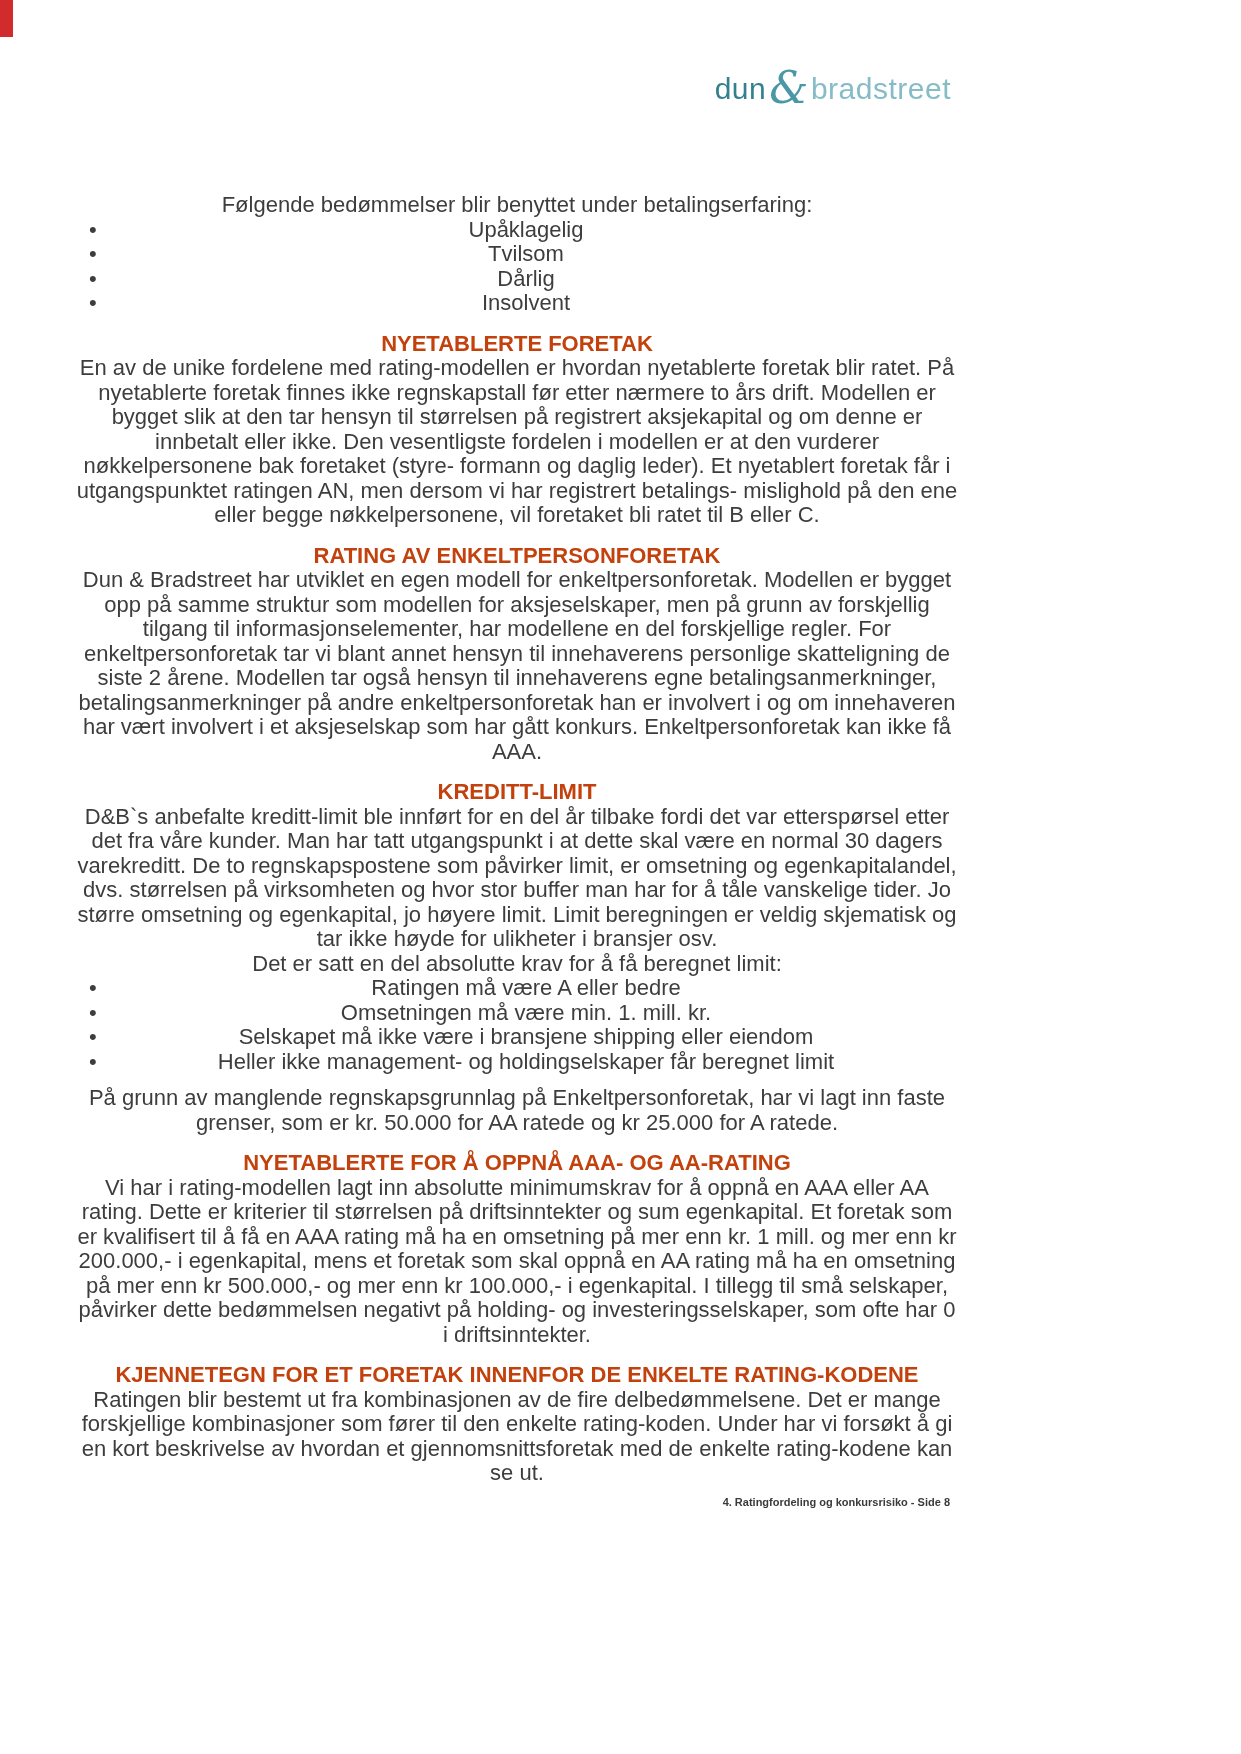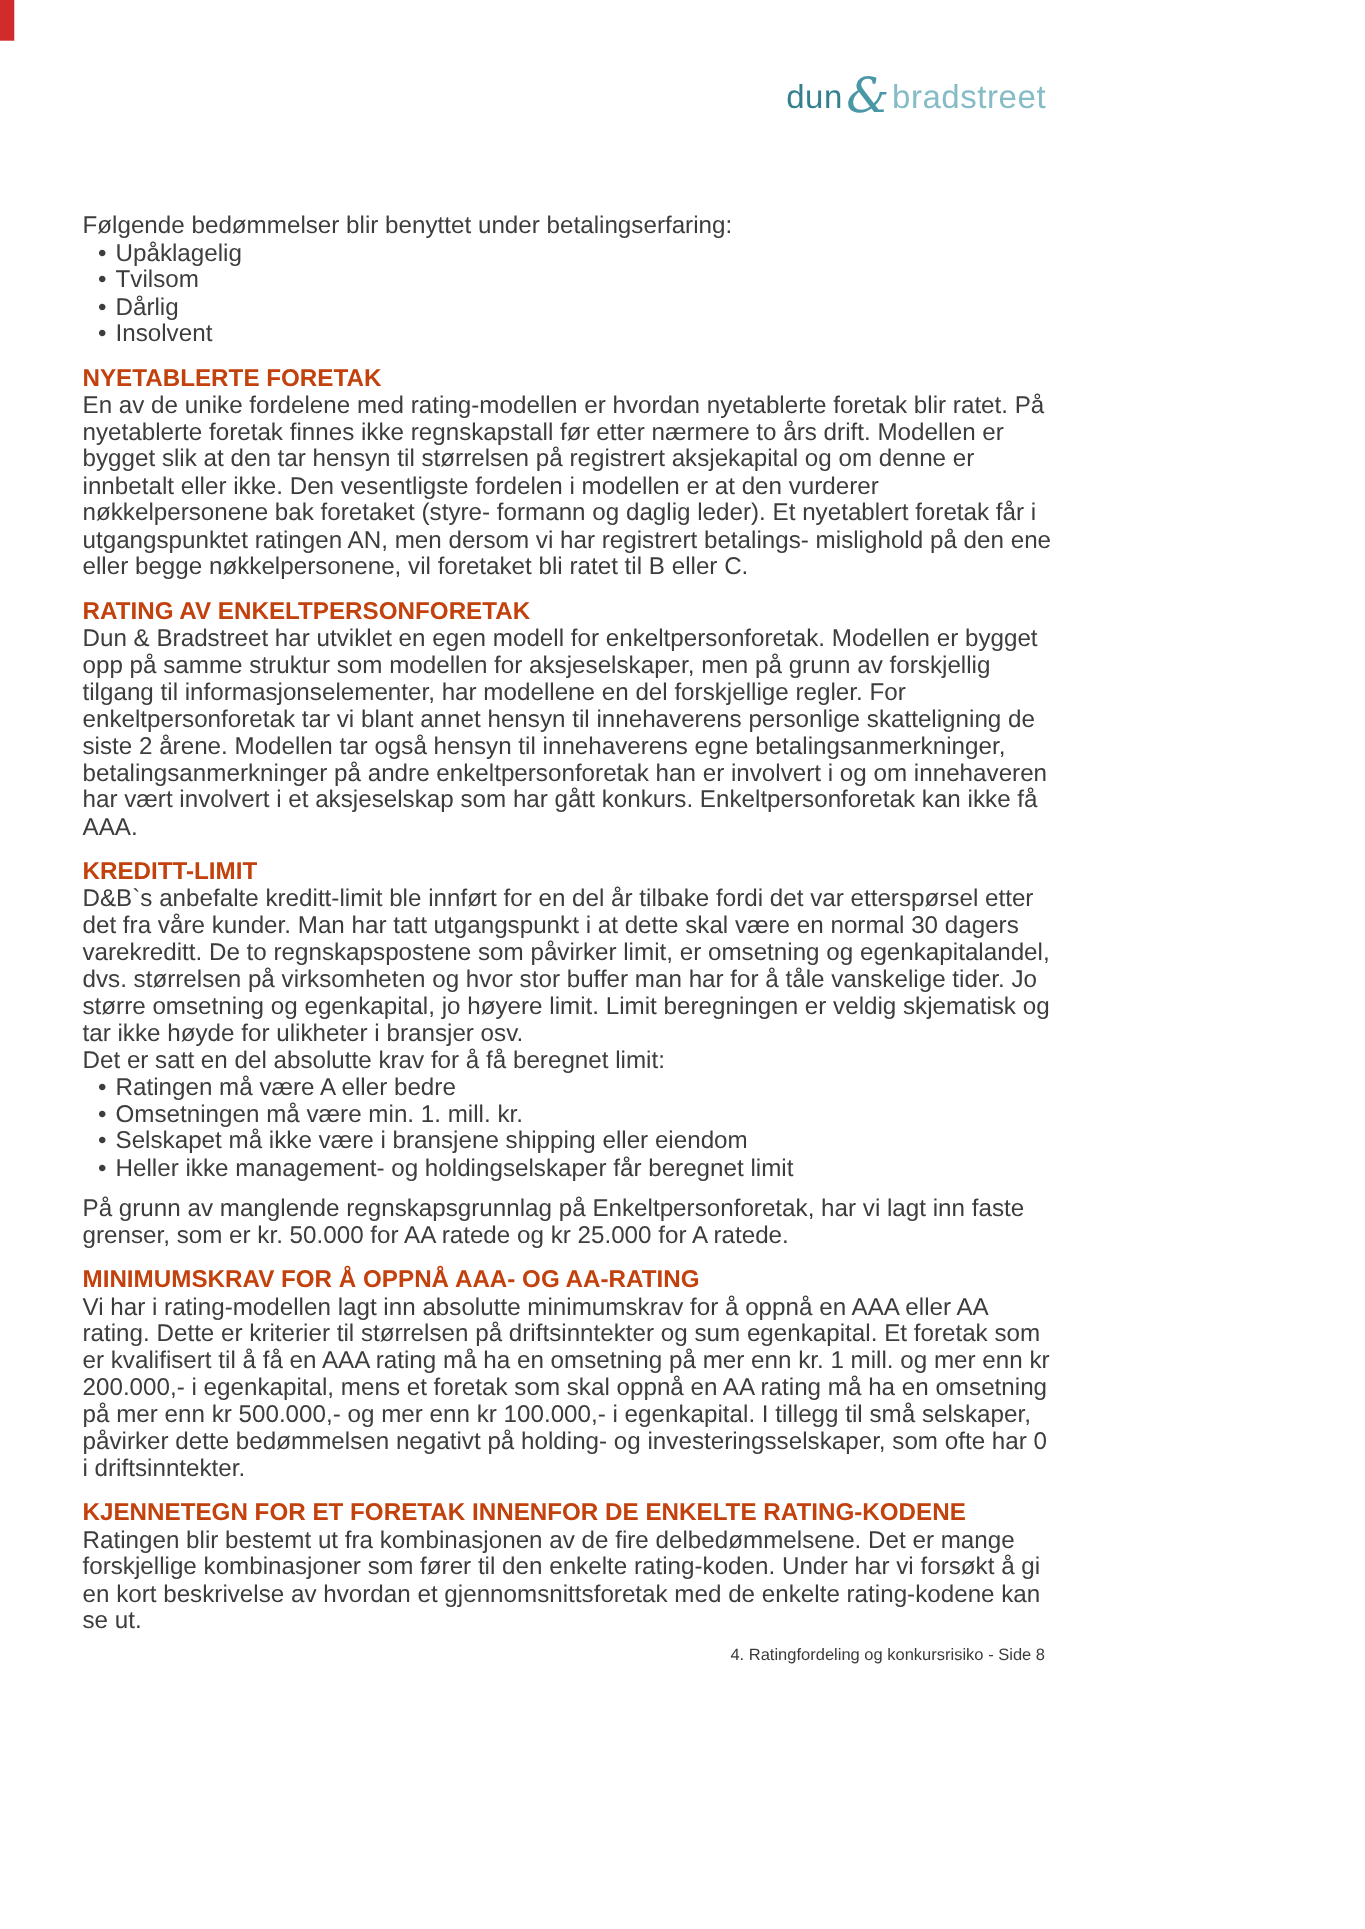--- a/index.html
+++ b/index.html
@@ -4,20 +4,21 @@
 <style>
   html, body { margin: 0; padding: 0; background: #ffffff; }
   .page {
     position: relative;
     width: 1241px;
     height: 1754px;
     background: #ffffff;
     font-family: "Liberation Sans", sans-serif;
     color: #3d3d3d;
     overflow: hidden;
+    text-align: center;
   }
   .red-mark {
     position: absolute;
     left: 0;
     top: 0;
     width: 13px;
     height: 37px;
     background: var(--accent-red, #d22b2b);
   }
   .logo {
@@ -68,22 +69,22 @@
   ul.bullets li::before {
     content: "\2022";
     position: absolute;
     left: 2px;
     top: 0;
   }
   .footer {
     position: absolute;
     top: 1496px;
     right: 291px;
-    font-size: 15px;
-    font-weight: normal;
+    font-size: 11px;
+    font-weight: bold;
     color: #3a3a3a;
     white-space: nowrap;
   }
 </style>
 </head>
 <body>
 
 <div class="page">
   <div class="red-mark"></div>
 
@@ -115,21 +116,21 @@
         <p class="para block">Det er satt en del absolutte krav for å få beregnet limit:</p>
         <ul class="bullets block tight">
           <li>Ratingen må være A eller bedre</li>
           <li>Omsetningen må være min. 1. mill. kr.</li>
           <li>Selskapet må ikke være i bransjene shipping eller eiendom</li>
           <li>Heller ikke management- og holdingselskaper får beregnet limit</li>
         </ul>
         <p class="para block">På grunn av manglende regnskapsgrunnlag på Enkeltpersonforetak, har vi lagt inn faste grenser, som er kr. 50.000 for AA ratede og kr 25.000 for A ratede.</p>
       </div>
       <div class="section">
-        <div class="heading block">MINIMUMSKRAV FOR Å OPPNÅ AAA- OG AA-RATING</div>
+        <div class="heading block">NYETABLERTE FOR Å OPPNÅ AAA- OG AA-RATING</div>
         <p class="para block tight">Vi har i rating-modellen lagt inn absolutte minimumskrav for å oppnå en AAA eller AA rating. Dette er kriterier til størrelsen på driftsinntekter og sum egenkapital. Et foretak som er kvalifisert til å få en AAA rating må ha en omsetning på mer enn kr. 1 mill. og mer enn kr 200.000,- i egenkapital, mens et foretak som skal oppnå en AA rating må ha en omsetning på mer enn kr 500.000,- og mer enn kr 100.000,- i egenkapital. I tillegg til små selskaper, påvirker dette bedømmelsen negativt på holding- og investeringsselskaper, som ofte har 0 i driftsinntekter.</p>
       </div>
       <div class="section">
         <div class="heading block">KJENNETEGN FOR ET FORETAK INNENFOR DE ENKELTE RATING-KODENE</div>
         <p class="para block tight">Ratingen blir bestemt ut fra kombinasjonen av de fire delbedømmelsene. Det er mange forskjellige kombinasjoner som fører til den enkelte rating-koden. Under har vi forsøkt å gi en kort beskrivelse av hvordan et gjennomsnittsforetak med de enkelte rating-kodene kan se ut.</p>
       </div>
     </div>
 
   <div class="footer">4. Ratingfordeling og konkursrisiko - Side 8</div>
 </div>

